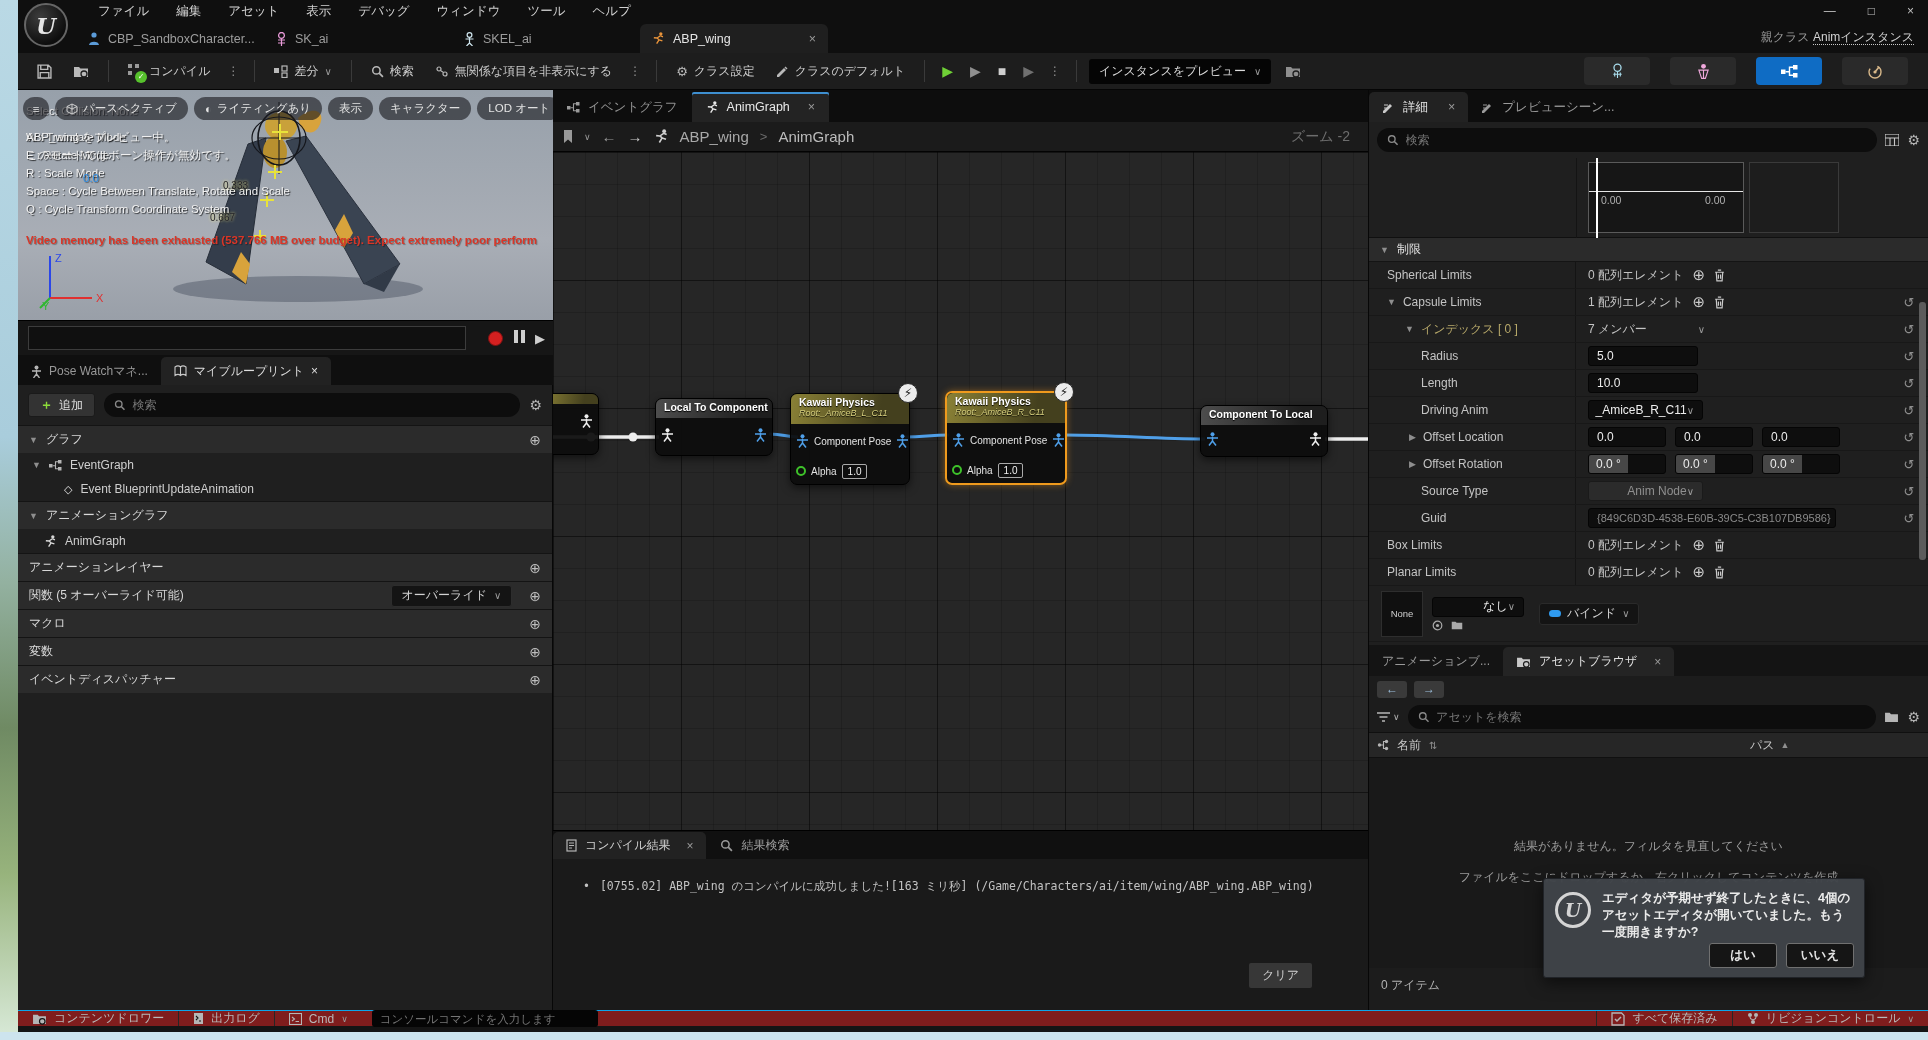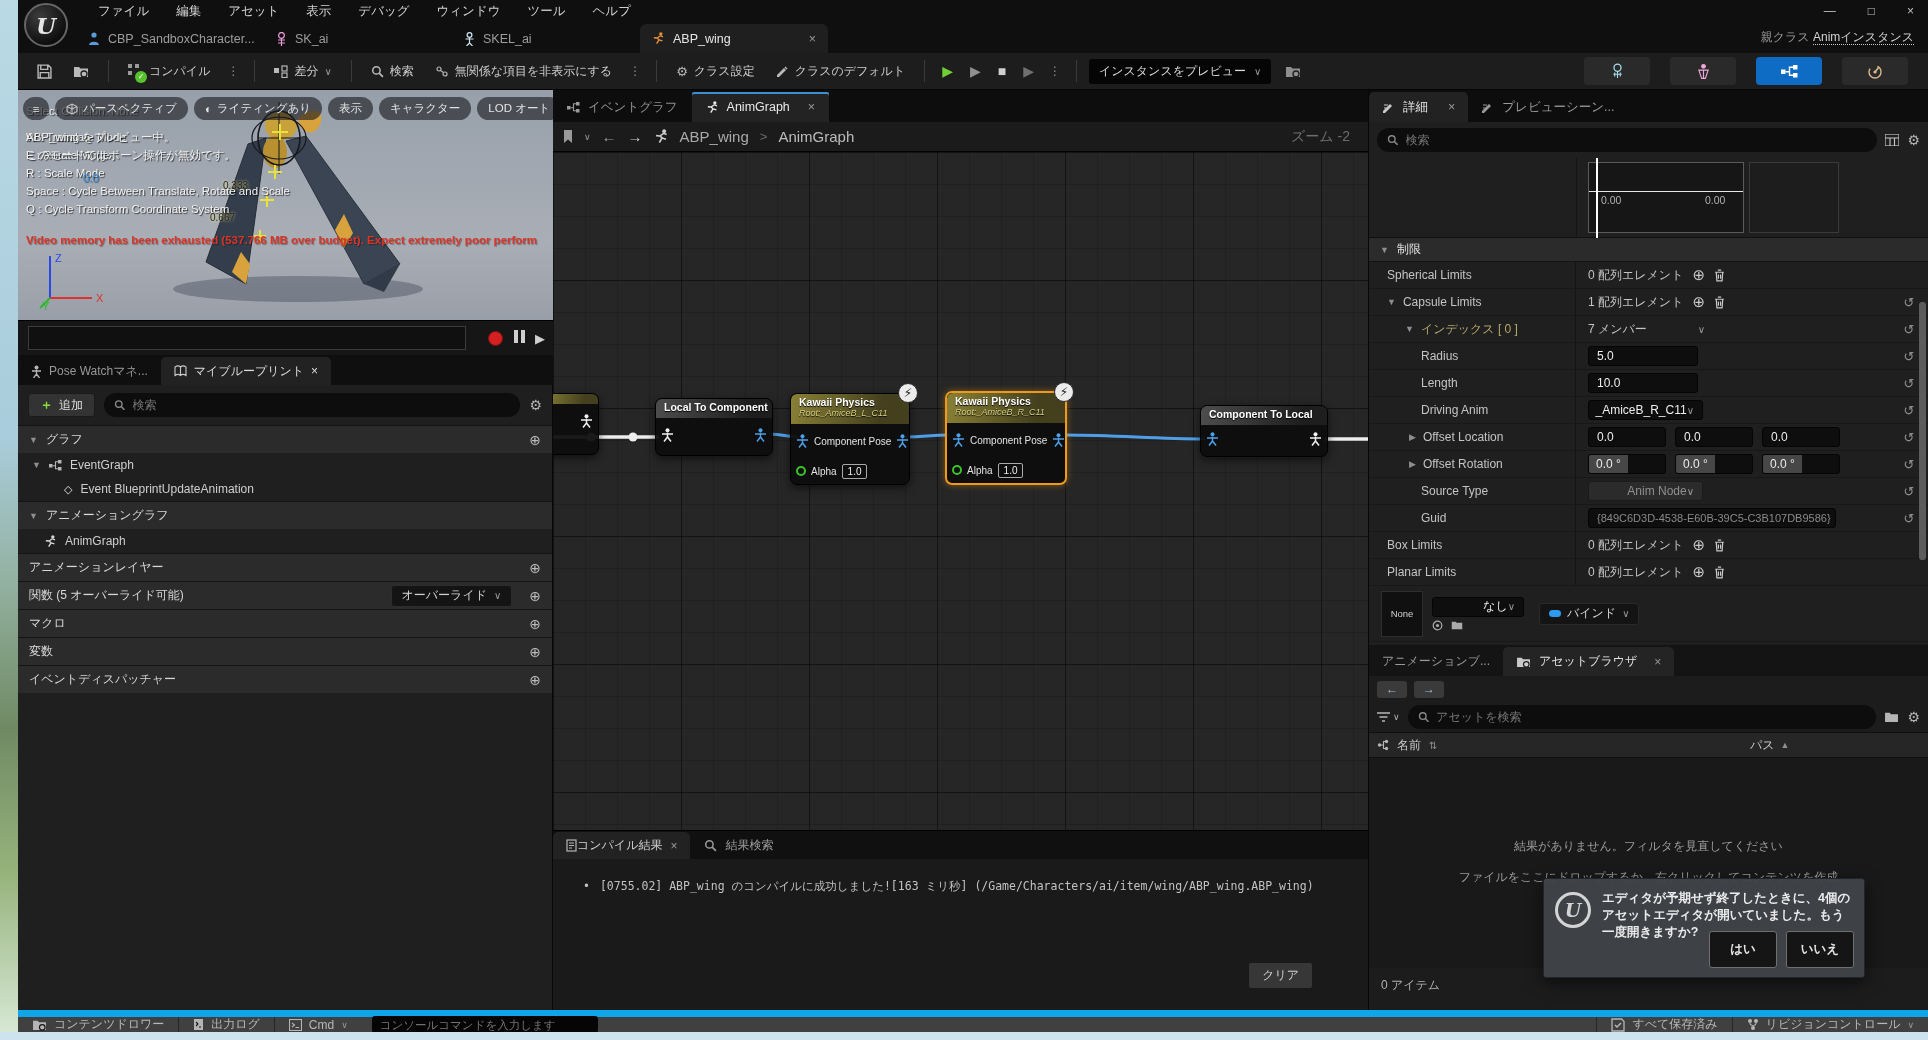--- a/index.html
+++ b/index.html
@@ -99,21 +99,21 @@
 .nrow .sp{flex:1}
 .pin{display:flex}
 .pin.blue{color:#4fa0ea}.pin.white{color:#f0f0f0}
 .ring{width:10px;height:10px;border-radius:50%;border:2.5px solid #3ec22a}
 .abox{border:1px solid #aaa;border-radius:2px;background:#0e0e0e;padding:1px 5px;color:#f0f0f0}
 .bolt{position:absolute;right:-9px;top:-11px;width:20px;height:20px;border-radius:50%;background:#ececec;color:#141414;border:1px solid #2a2a2a;display:flex;align-items:center;justify-content:center;font-size:12px;z-index:3}
 .gnode.sel{border:2px solid #ef9a1d;box-shadow:0 0 7px rgba(239,154,29,.45)}
 
 .cpanel{position:absolute;left:535px;top:830px;width:815px;height:180px;background:#1a1a1a;border-top:1px solid #000}
 .ctabs{height:28px;background:#101010;display:flex;align-items:flex-end}
-.ctab{height:27px;display:flex;align-items:center;padding:0 13px;background:#222;border-radius:5px 5px 0 0;color:#d2d2d2}
+.ctab{height:27px;display:flex;align-items:center;gap:8px;padding:0 13px;background:#222;border-radius:5px 5px 0 0;color:#d2d2d2}
 .ctab .x{margin-left:8px;color:#9a9a9a}
 .ctab2{height:27px;display:flex;align-items:center;gap:8px;padding:0 14px;color:#9d9d9d}
 .clog{padding:20px 10px 0 30px;font-family:"DejaVu Sans Mono","Liberation Mono",monospace;font-size:11.5px;color:#c2c2c2;display:flex;gap:10px}
 .clearbtn{position:absolute;right:56px;bottom:22px;background:#373737;border-radius:2px;padding:4px 13px;color:#d2d2d2}
 
 .dtabs{position:absolute;left:1350px;top:90px;width:560px;height:32px;background:#0d0d0d;display:flex;align-items:flex-end;border-left:1px solid #070707}
 .dtab{height:30px;display:flex;align-items:center;gap:8px;padding:0 13px;color:#9a9a9a;font-size:12.5px}
 .dtab.active{background:#222;border-radius:5px 5px 0 0;color:#e4e4e4}
 .dtab .x{margin-left:12px;color:#9a9a9a}
 .dbody{position:absolute;left:1350px;top:122px;width:560px;height:523px;background:#1f1f1f;border-left:1px solid #070707}
@@ -166,23 +166,23 @@
 .abhdr{height:26px;background:#262626;border-top:1px solid #101010;border-bottom:1px solid #101010;display:flex;align-items:center;color:#c9c9c9;padding:0 8px;gap:8px}
 .abhdr .pathcol{margin-left:auto;width:170px;display:flex;gap:6px;align-items:center}
 .ablist{height:210px;background:#191919;position:relative;color:#9c9c9c;text-align:center}
 .ablist .m1{padding-top:80px}
 .ablist .m2{padding-top:14px}
 .abcount{padding:9px 12px;color:#b2b2b2}
 
 .toast{position:absolute;left:1525px;top:878px;width:322px;height:100px;background:rgba(64,68,73,.97);border:1px solid #202328;border-radius:3px;box-shadow:0 5px 16px rgba(0,0,0,.55);z-index:60;padding:11px 12px 8px 58px;color:#ebebeb;font-weight:bold;font-size:12.5px;line-height:17px}
 .toastlogo{position:absolute;left:11px;top:13px;width:36px;height:36px;border-radius:50%;border:3px solid #d4d4d4;display:flex;align-items:center;justify-content:center;font-family:"DejaVu Serif",serif;font-style:italic;font-size:19px;color:#d4d4d4;font-weight:bold}
 .toastbtns{position:absolute;right:10px;bottom:9px;display:flex;gap:9px}
-.tstbtn{width:68px;height:37px;background:#151515;border:1px solid #707070;border-radius:3px;display:flex;align-items:center;justify-content:center;color:#e4e4e4;font-weight:bold}
-
-.statusbar{position:absolute;left:0;top:1010px;width:100%;height:22px;background:#404040;border-top:7px solid #0ea5e9;display:flex;align-items:center;color:#b8b8b8;font-size:12px}
+.tstbtn{width:68px;height:25px;background:#151515;border:1px solid #707070;border-radius:3px;display:flex;align-items:center;justify-content:center;color:#e4e4e4;font-weight:bold}
+
+.statusbar{position:absolute;left:0;top:1010px;width:100%;height:16px;background:#7f1d1d;border-top:1px solid #0ea5e9;display:flex;align-items:center;color:#b8b8b8;font-size:12px}
 .sbitem{display:flex;align-items:center;gap:7px;padding:0 14px;height:100%;white-space:nowrap}
 .sbsep{width:1px;height:100%;background:#262626}
 .console{width:226px;height:17px;background:#050505;border-radius:3px;margin-left:10px;display:flex;align-items:center;padding:0 8px}
 .console input{background:none;border:none;outline:none;color:#6a6a6a;width:100%;font-size:11.5px;font-family:inherit}
 .sbright{margin-left:auto;display:flex;align-items:center;height:100%}
 .icw{display:flex}
 </style>
 </head>
 <body>
 

